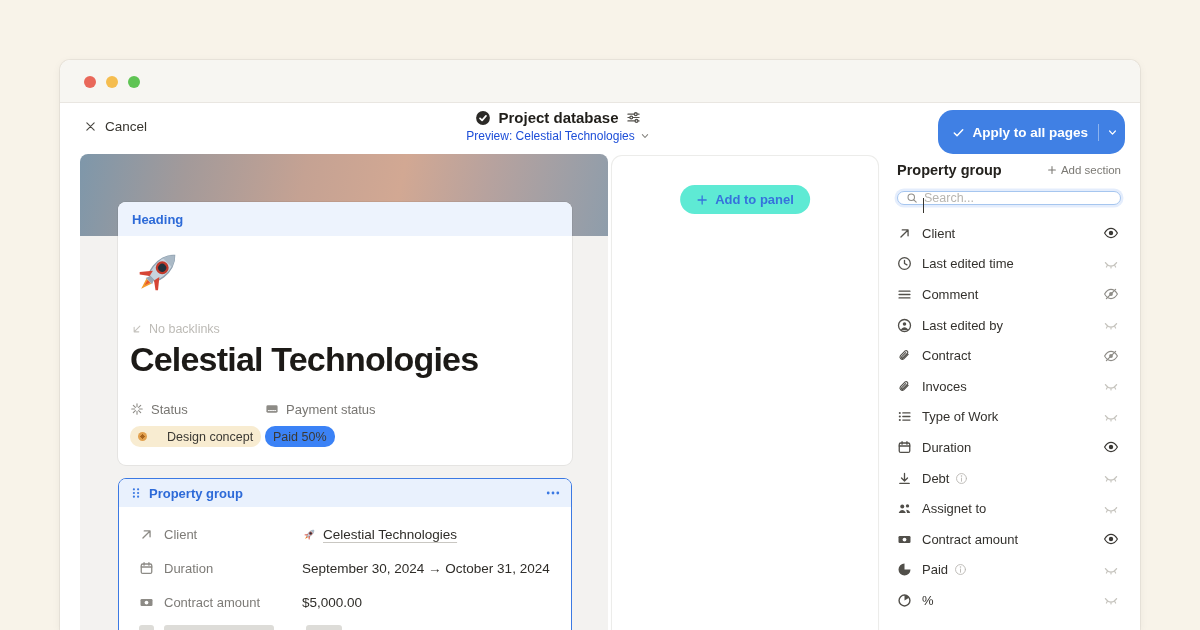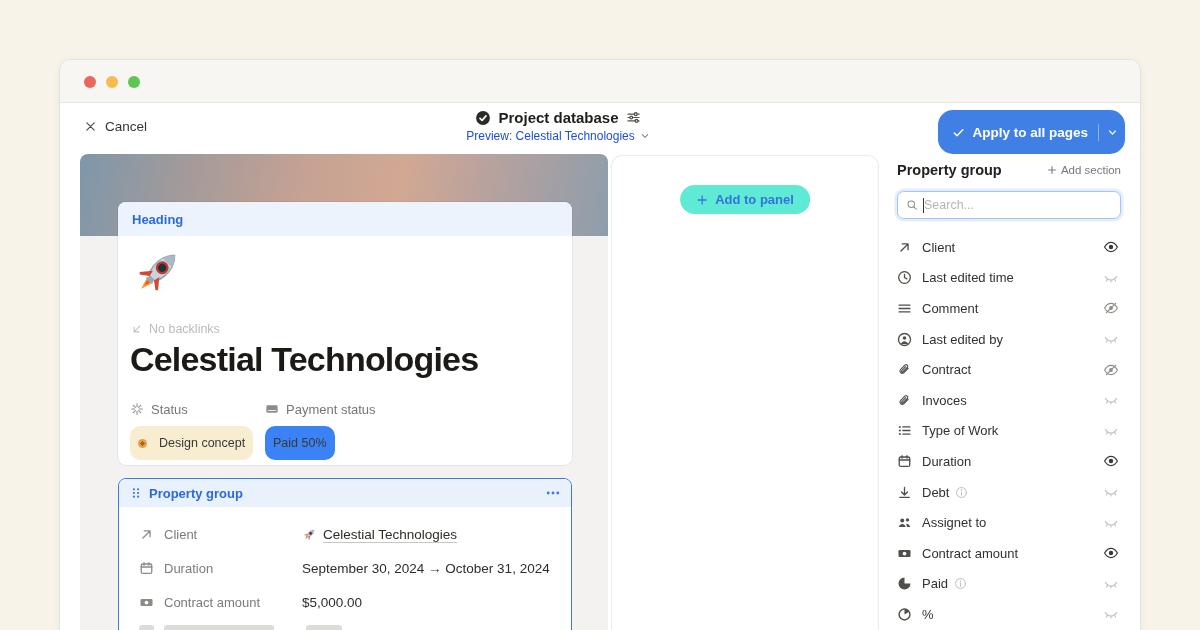--- a/index.html
+++ b/index.html
@@ -54,21 +54,21 @@
     font-size:12.5px;color:#bdbbb6;}
   .backlinks .ic{width:12px;height:12px;color:#c4c2bd;}
   .pagetitle{position:absolute;left:12px;top:138px;font-size:34px;font-weight:700;
     letter-spacing:-.8px;color:#1c1a17;white-space:nowrap;}
   .inlineprops{position:absolute;left:12px;top:198px;width:430px;}
   .ipcol{position:absolute;top:0;}
   .ipcol.c0{left:0;}
   .ipcol.c1{left:135px;}
   .iplabel{display:flex;align-items:center;gap:7px;font-size:13px;color:#787672;height:18px;}
   .iplabel .ic{width:14px;height:14px;color:#8d8b86;}
-  .pill{margin-top:8px;display:inline-flex;align-items:center;gap:12px;height:34px;
+  .pill{margin-top:8px;display:inline-flex;align-items:center;gap:20px;height:21px;
     padding:0 8px;border-radius:10px;font-size:12.5px;color:#3b3934;}
   .pill.yellow{background:#f8ecd1;}
   .pill.gray{background:#3b82f6;}
   .statusdot{width:9px;height:9px;border-radius:50%;
     background:radial-gradient(circle at 50% 50%,#a8641c 0 32%,#e2a14f 33% 100%);}
 
   .groupcard{position:absolute;left:58px;top:418px;width:454px;height:210px;border-radius:8px;
     background:#fff;border:1.5px solid #3b79e3;overflow:hidden;}
   .groupcard .strip{height:28px;background:#e9f1fd;display:flex;align-items:center;padding:0 10px;}
   .groupcard .strip .drag{width:14px;height:14px;color:#3b79e3;margin-right:6px;}
@@ -91,21 +91,21 @@
     display:flex;align-items:center;gap:7px;background:#5eead4;color:#3672dc;border-radius:15px;
     padding:0 16px;font-size:13px;font-weight:600;white-space:nowrap;}
   .addpanel .ic{width:12px;height:12px;}
 
   
   .sidebar{position:absolute;left:837px;top:100px;width:224px;}
   .sbheader{display:flex;align-items:center;height:20px;}
   .sbtitle{font-size:14.5px;font-weight:700;color:#24221e;flex:1;}
   .addsection{display:flex;align-items:center;gap:4px;font-size:11.5px;color:#7b7974;}
   .addsection .ic{width:10px;height:10px;}
-  .searchbox{position:relative;margin-top:11px;height:28px;border:1.5px solid #a6c6ef;border-radius:7px;
+  .searchbox{position:relative;margin-top:11px;height:14px;border:1.5px solid #a6c6ef;border-radius:7px;
     background:#fff;box-shadow:0 0 0 2.5px rgba(84,141,235,.16);display:flex;align-items:center;padding:0 8px;}
   .searchbox .ic{width:12px;height:12px;color:#8f8d88;}
   .searchbox input{border:0;outline:0;background:transparent;margin-left:6px;width:170px;
     font-size:12.5px;color:#37352f;font-family:inherit;padding:0;}
   .searchbox input::placeholder{color:#b7b5b0;}
   .caret{position:absolute;left:25px;top:6px;width:1px;height:15px;background:#37352f;}
   .proplist{margin-top:13px;}
   .prow{height:30.6px;display:flex;align-items:center;}
   .prow .ic.field{width:15px;height:15px;color:#514f4a;}
   .prow .plabel{margin-left:10px;font-size:13px;color:#33312d;}

